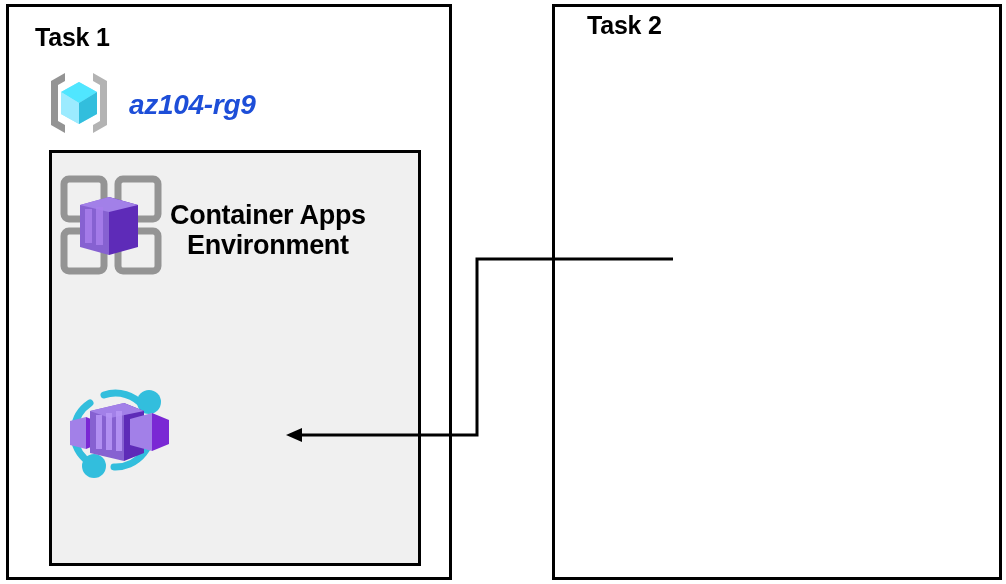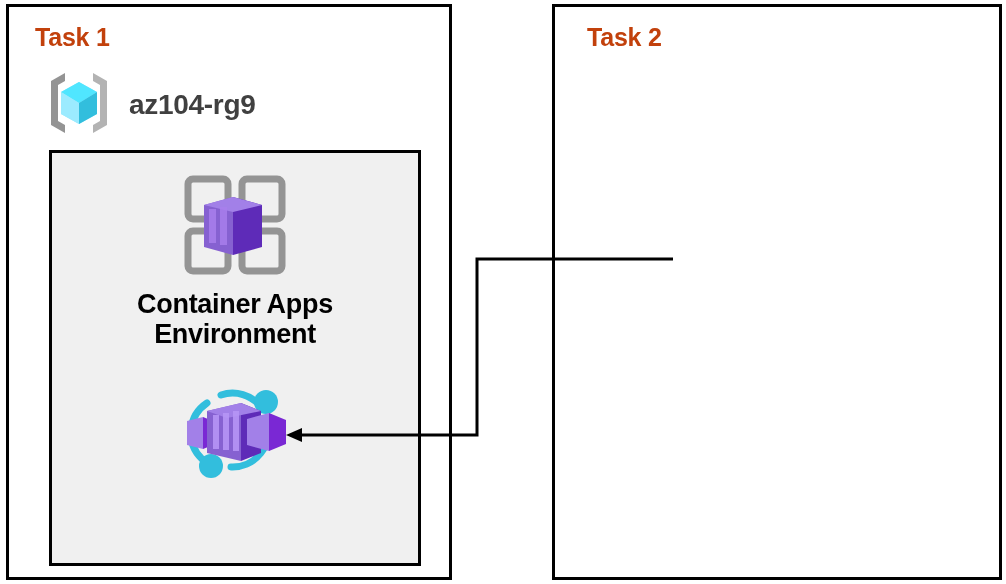--- a/index.html
+++ b/index.html
@@ -29,58 +29,59 @@
     border: 3px solid #000000;
     box-sizing: border-box;
   }
   #task1-panel { left: 6px;  top: 4px; width: 446px; height: 576px; }
   #task2-panel { left: 552px; top: 4px; width: 450px; height: 576px; }
 
   .task-heading {
     position: absolute;
     font-size: 25px;
     font-weight: bold;
-    color: #c2410c;
+    color: #000000;
     letter-spacing: -0.2px;
     white-space: nowrap;
   }
   #task1-heading { left: 26px; top: 16px; }
-  #task2-heading { left: 32px; top: 16px; }
+  #task2-heading { left: 32px; top: 4px; }
 
   
   #rg-row {
     position: absolute;
     left: 34px;
     top: 60px;
     display: flex;
     align-items: center;
     gap: 14px;
   }
   #rg-label {
     font-size: 28px;
     font-weight: bold;
-    color: #404040;
+    color: #1d4ed8;
     letter-spacing: -0.3px;
     white-space: nowrap;
+    font-style: italic;
   }
 
   
   .inner-box {
     position: absolute;
     background: #F0F0F0;
     border: 3px solid #000000;
     box-sizing: border-box;
   }
   #task1-inner { left: 40px;  top: 143px; width: 372px; height: 416px; }
 
   
   .node {
     position: absolute;
     display: flex;
-    flex-direction: column;
+    flex-direction: row;
     align-items: center;
     width: 100%;
     left: 0;
   }
   .node-label {
     font-size: 27px;
     font-weight: bold;
     color: #000000;
     text-align: center;
     line-height: 1.12;

